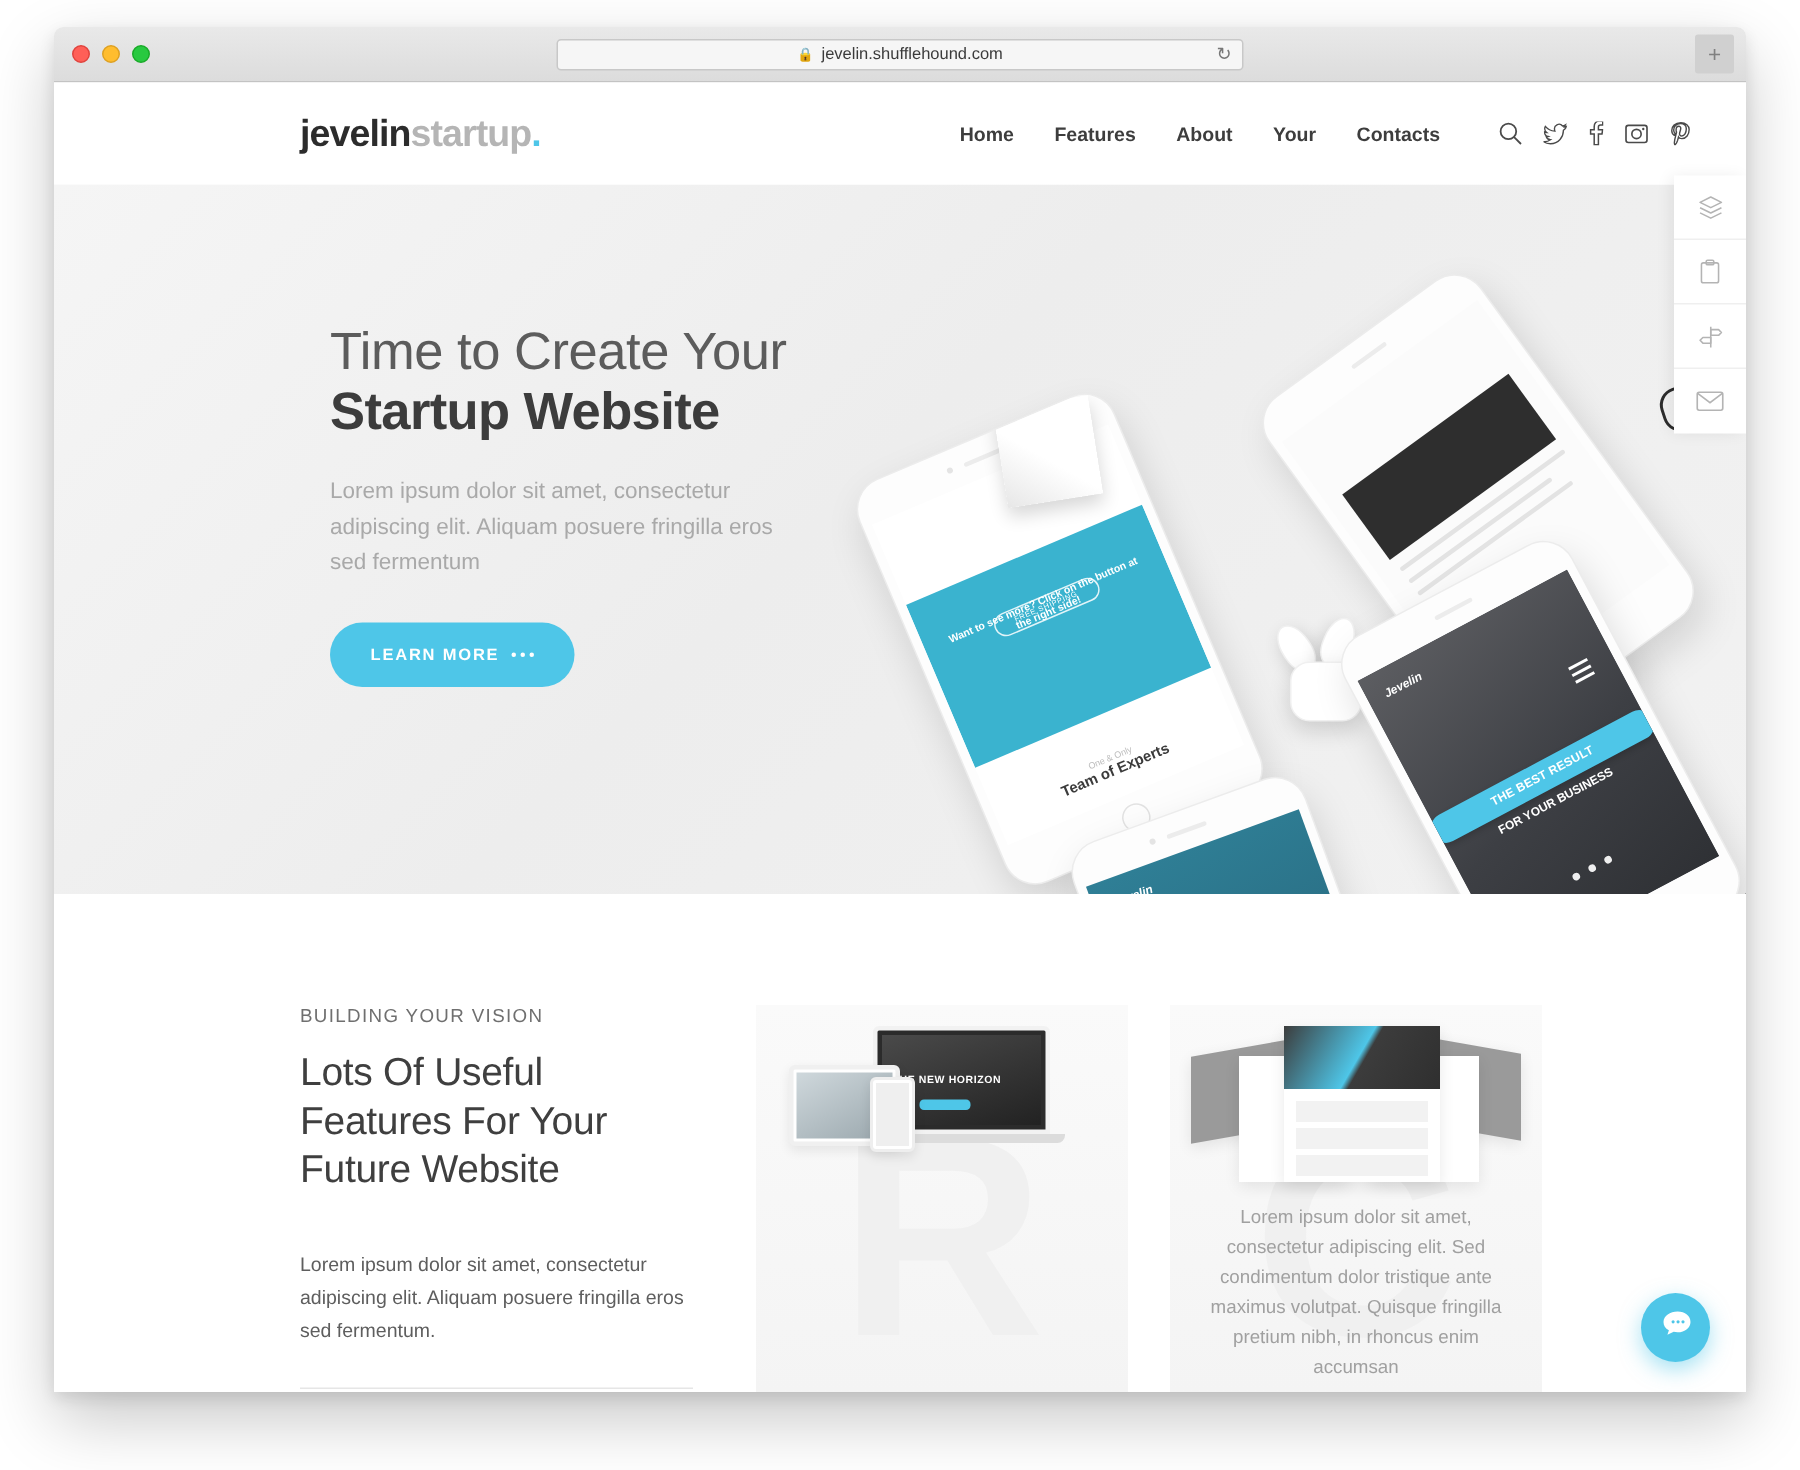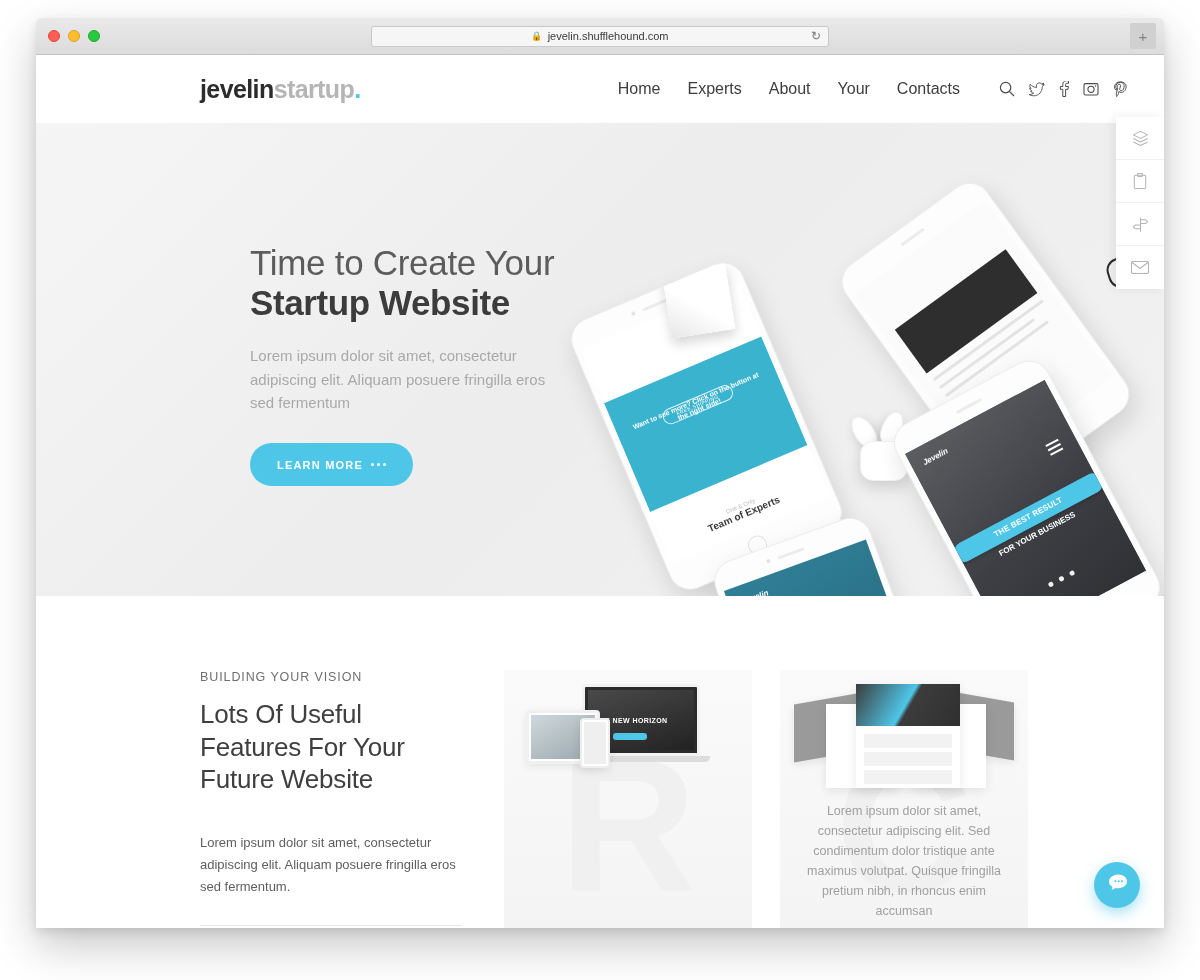--- a/index.html
+++ b/index.html
@@ -103,23 +103,23 @@
     position: relative;
     z-index: 5;
   }
   .logo { font-size: 25px; letter-spacing: -0.6px; white-space: nowrap; }
   .logo-a { font-weight: bold; color: #2c2c2c; }
   .logo-b { font-weight: 700; color: #b5b5b5; }
   .logo-dot { color: #4ec6e8; font-weight: bold; }
 
   .nav { margin-left: auto; display: flex; align-items: center; gap: 27px; }
   .nav-link {
-    font-size: 16px;
+    font-size: 13px;
     color: #3d3d3d;
-    font-weight: normal;
+    font-weight: bold;
     text-decoration: none;
     white-space: nowrap;
   }
   .social { display: flex; align-items: center; gap: 14px; margin-left: 12px; }
   .social svg { display: block; }
 
   
   .hero {
     height: 473px;
     background: #f1f1f1;
@@ -127,24 +127,23 @@
     overflow: hidden;
   }
   .hero-grad {
     position: absolute; inset: 0;
     background:
       linear-gradient(135deg, #f5f5f5 0%, #ededed 46%, #f2f2f2 100%);
   }
   .hero-copy {
     position: absolute;
     left: 184px;
-    top: 120px;
+    top: 92px;
     width: 400px;
     z-index: 3;
-    margin-left: 30px;
   }
   .hero-title-1 {
     font-size: 35px; font-weight: 300; color: #5c5c5c; line-height: 1.12;
     letter-spacing: -0.3px;
   }
   .hero-title-2 {
     font-size: 35px; font-weight: bold; color: #3c3c3c; line-height: 1.12;
     letter-spacing: -0.4px; margin-top: 1px;
   }
   .hero-sub {
@@ -425,21 +424,21 @@
 
   <div class="page">
 
     <div class="site-header">
       <div class="logo">
         <span class="logo-a">jevelin</span><span class="logo-b">startup</span><span class="logo-dot">.</span>
       </div>
 
       <div class="nav">
         <a class="nav-link" href="#">Home</a>
-        <a class="nav-link" href="#">Experts</a>
+        <a class="nav-link" href="#">Features</a>
         <a class="nav-link" href="#">About</a>
         <a class="nav-link" href="#">Your</a>
         <a class="nav-link" href="#">Contacts</a>
 
         <div class="social">
           <span>
             <svg width="16" height="16" viewBox="0 0 16 16">
                 <circle cx="6.6" cy="6.6" r="5.2" fill="none" stroke="#4a4a4a" stroke-width="1.2"></circle>
                 <line x1="10.4" y1="10.4" x2="15" y2="15" stroke="#4a4a4a" stroke-width="1.2"></line>
               </svg>

